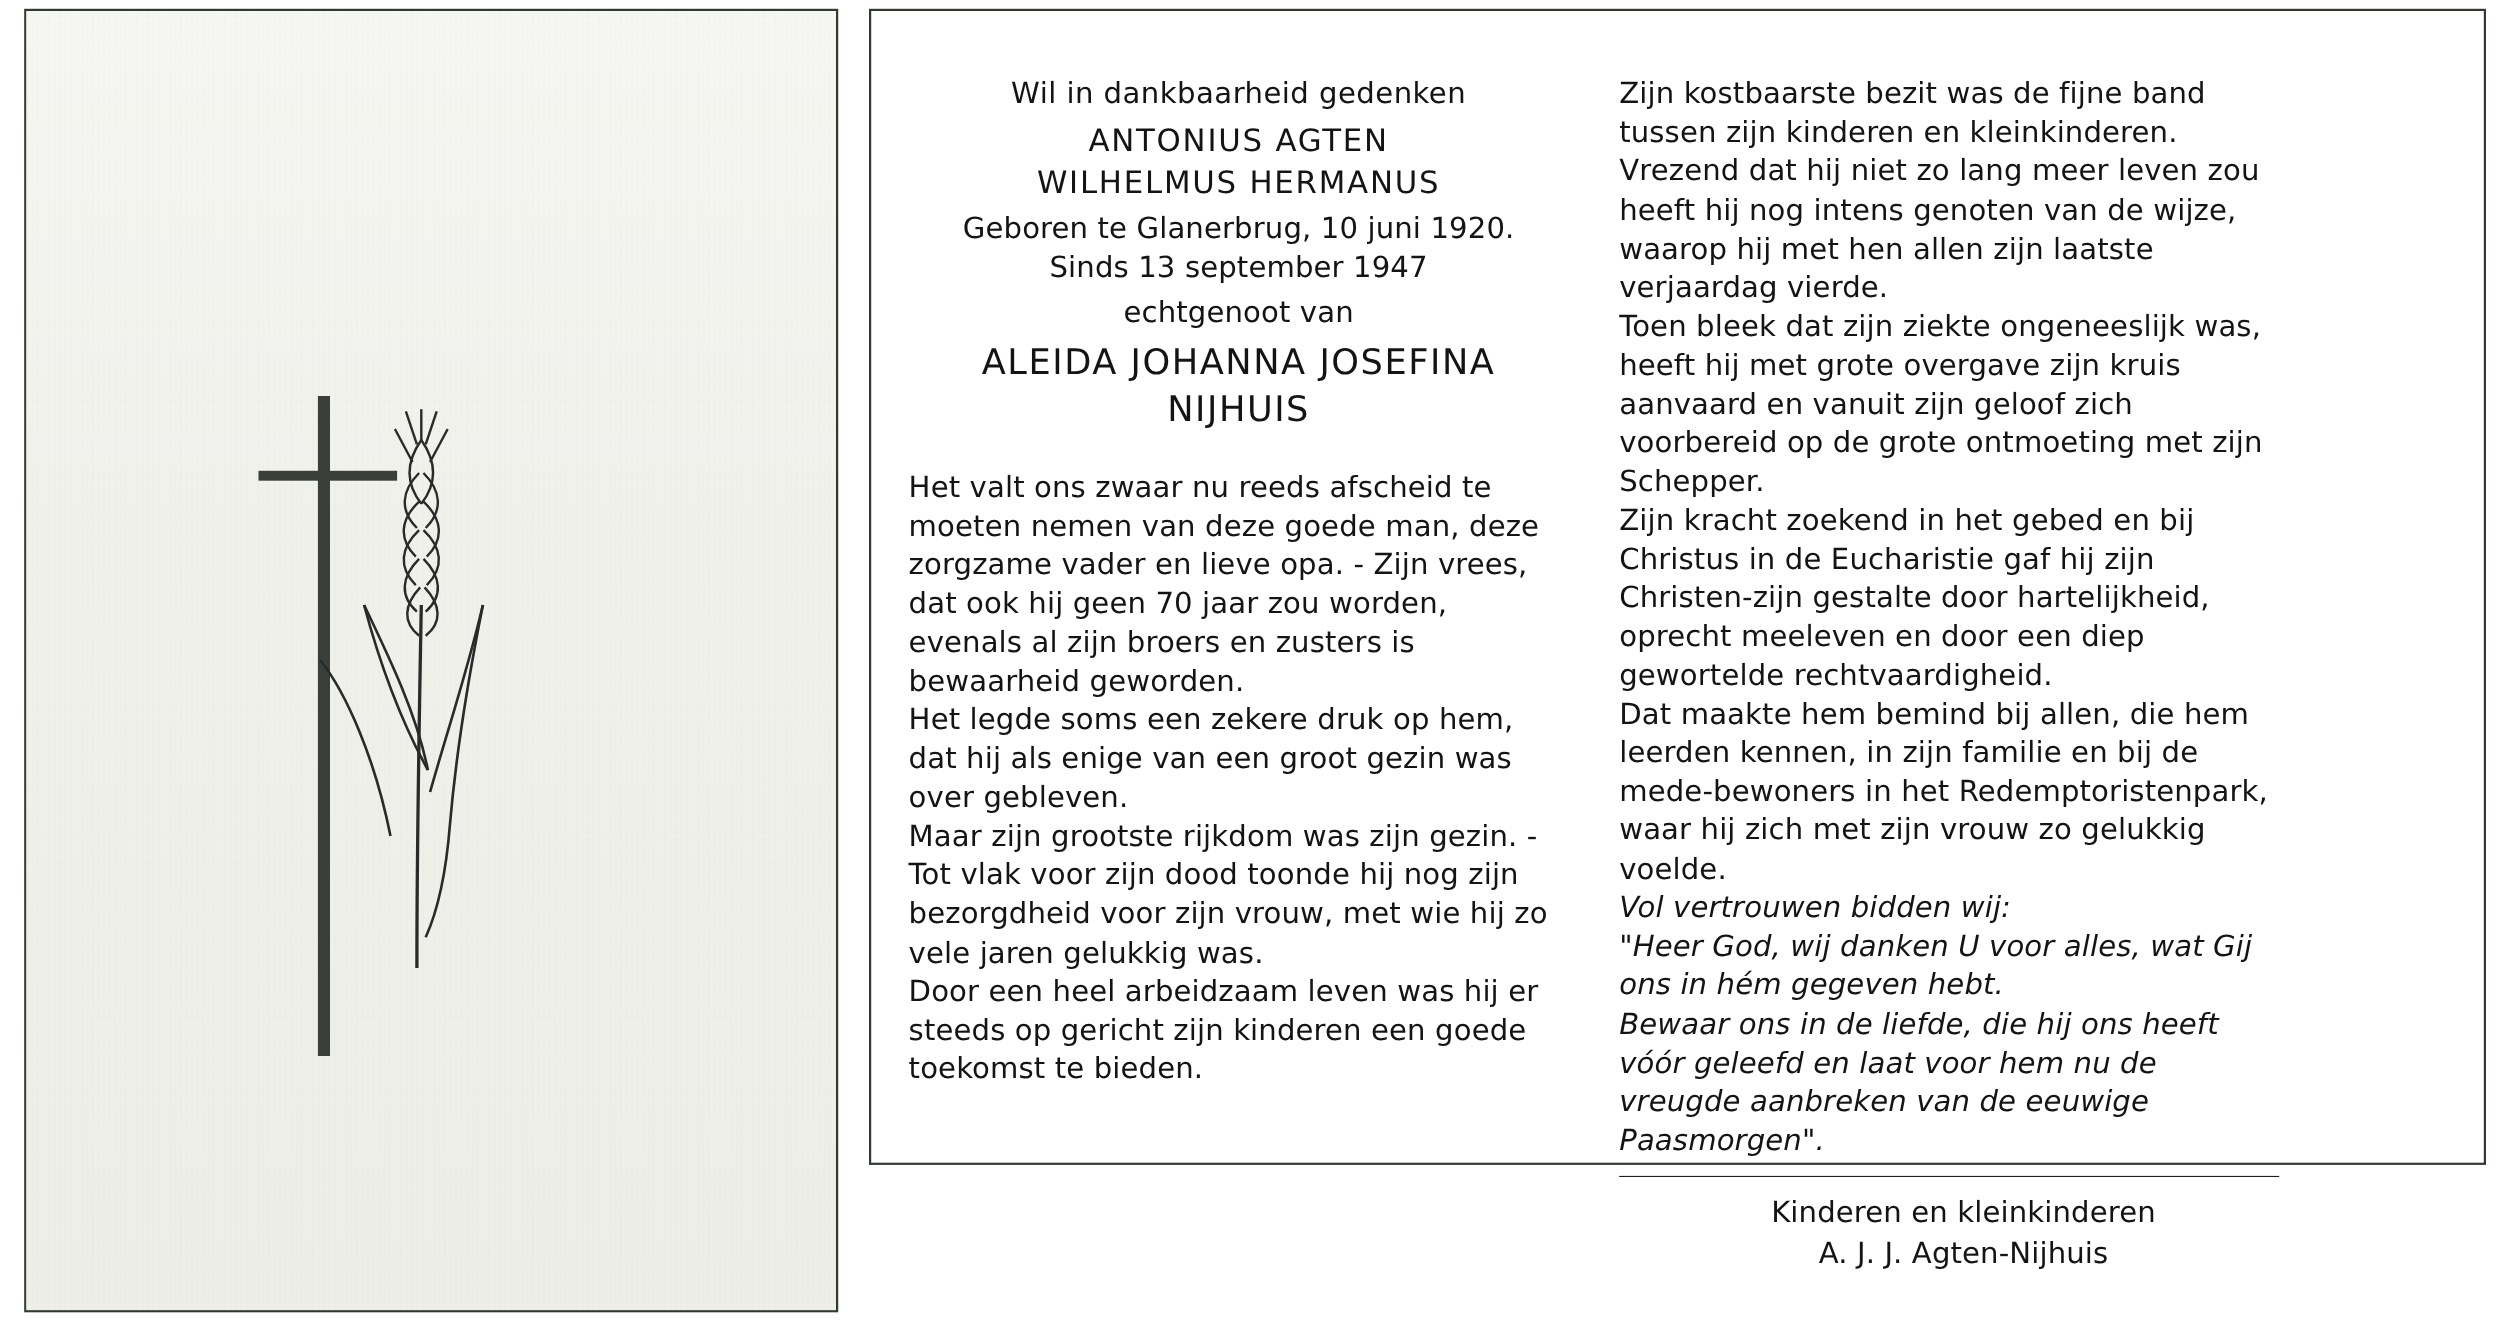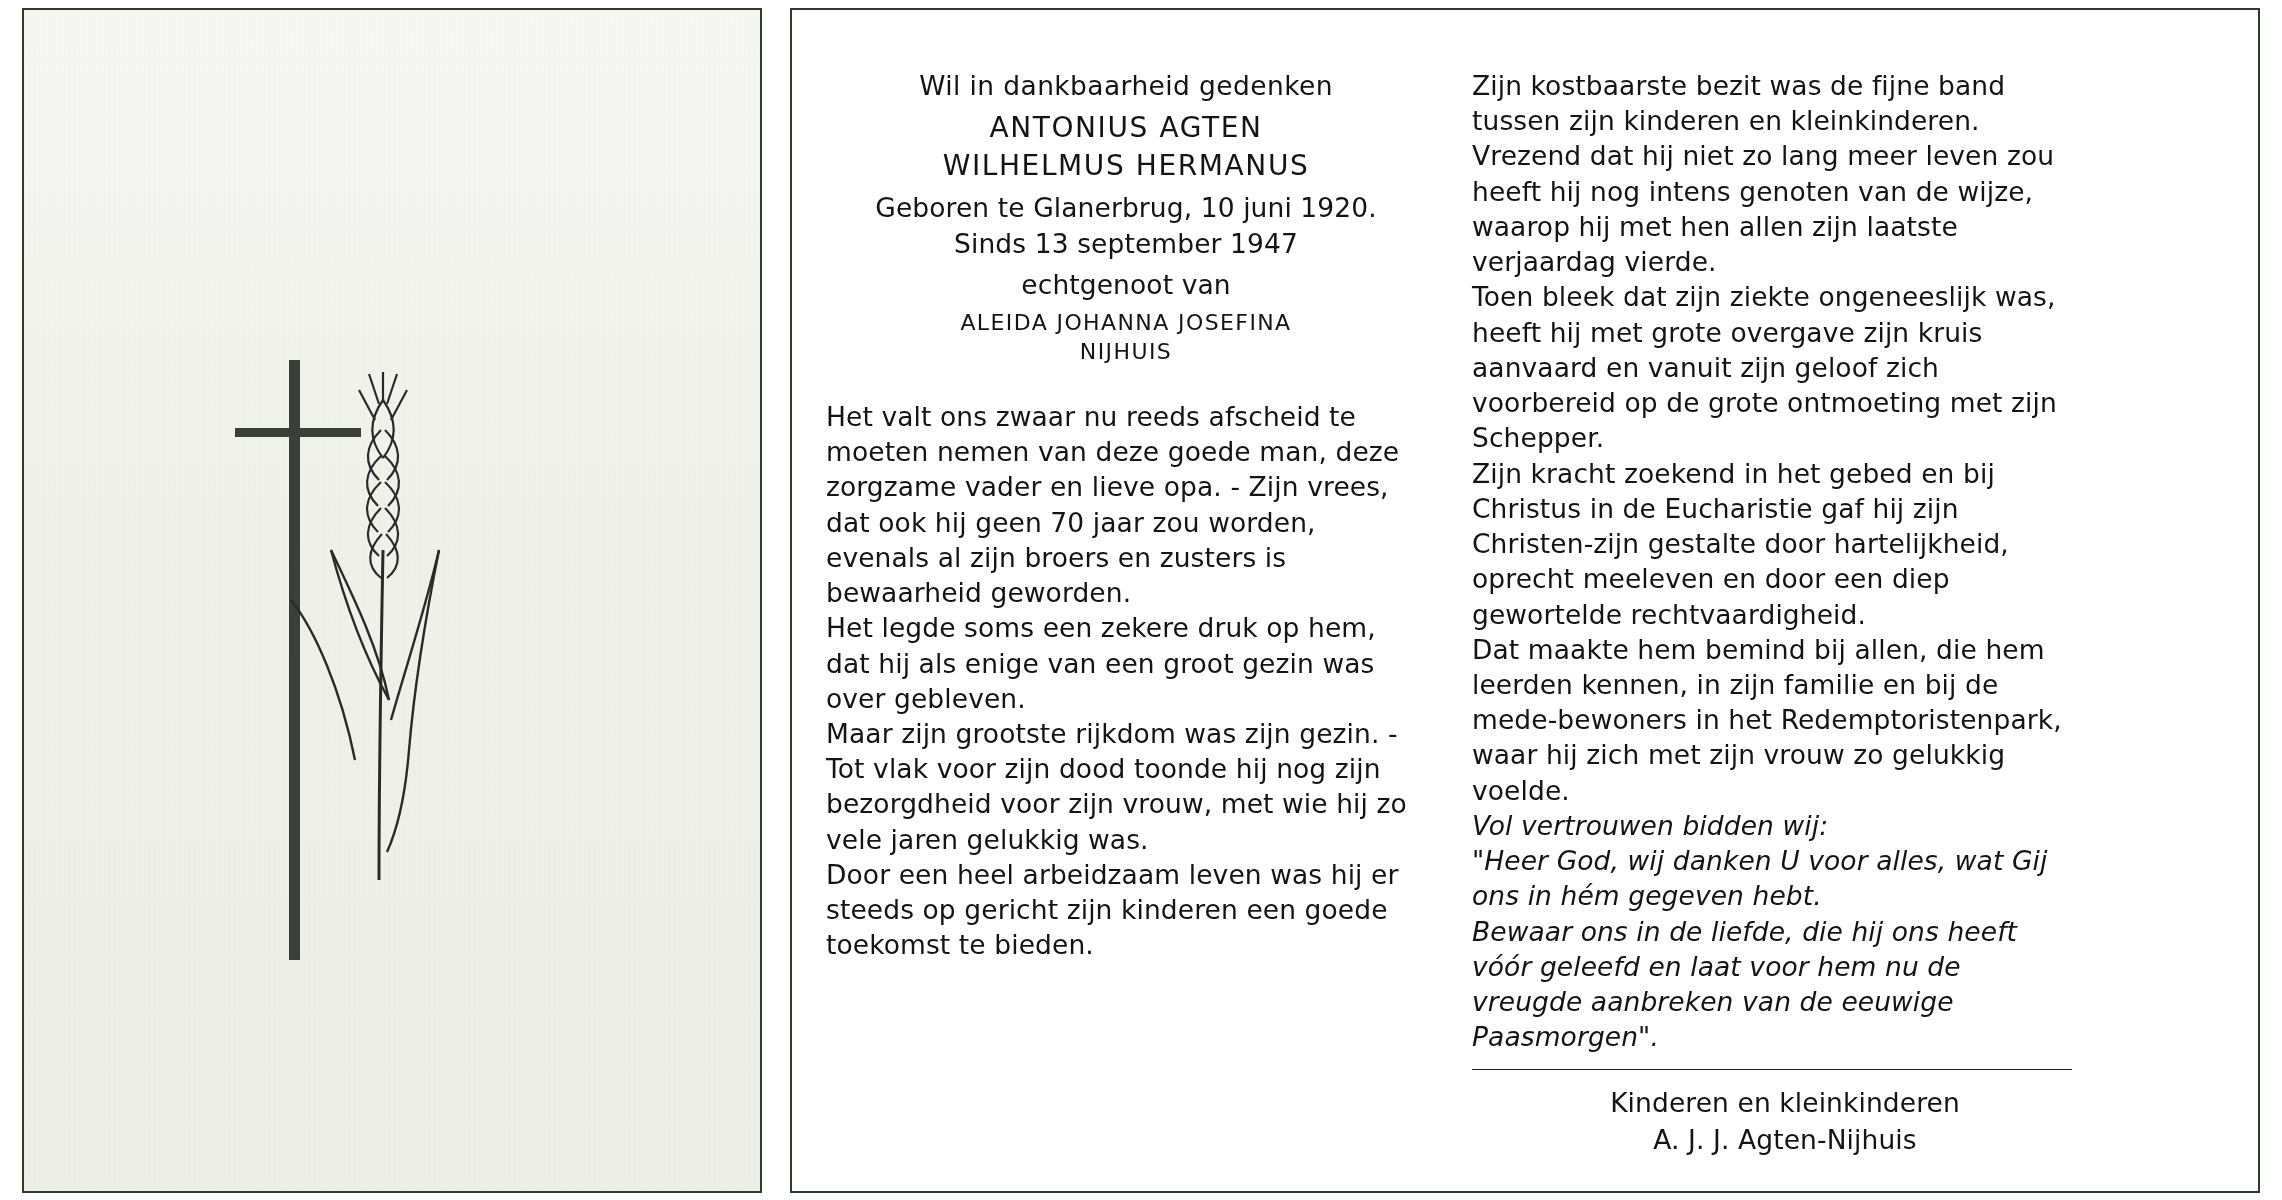--- a/index.html
+++ b/index.html
@@ -53,21 +53,21 @@
     width: 330px;
     height: 600px;
   }
 
   
   .right-card {
     position: absolute;
     left: 790px;
     top: 8px;
     width: 1470px;
-    height: 1185px;
+    height: 1051px;
     background: #ffffff;
     border: 2px solid #2f3b2f;
     box-sizing: border-box;
     padding: 4px;
   }
   .columns {
     position: absolute;
     left: 0; top: 0; right: 0; bottom: 0;
     display: flex;
     padding: 58px 34px 20px 34px;
@@ -93,21 +93,21 @@
   .head-line {
     font-size: 26.5px;
     letter-spacing: 0.4px;
   }
   .name {
     font-size: 28px;
     letter-spacing: 1.6px;
     line-height: 1.34;
   }
   .spouse-name {
-    font-size: 22px;
+    font-size: 32px;
     letter-spacing: 1.4px;
     line-height: 1.34;
   }
   .gap-sm { height: 6px; }
   .gap-lg { height: 26px; }
   .para {
     margin: 0;
     white-space: pre-line;
   }
   .italic {

